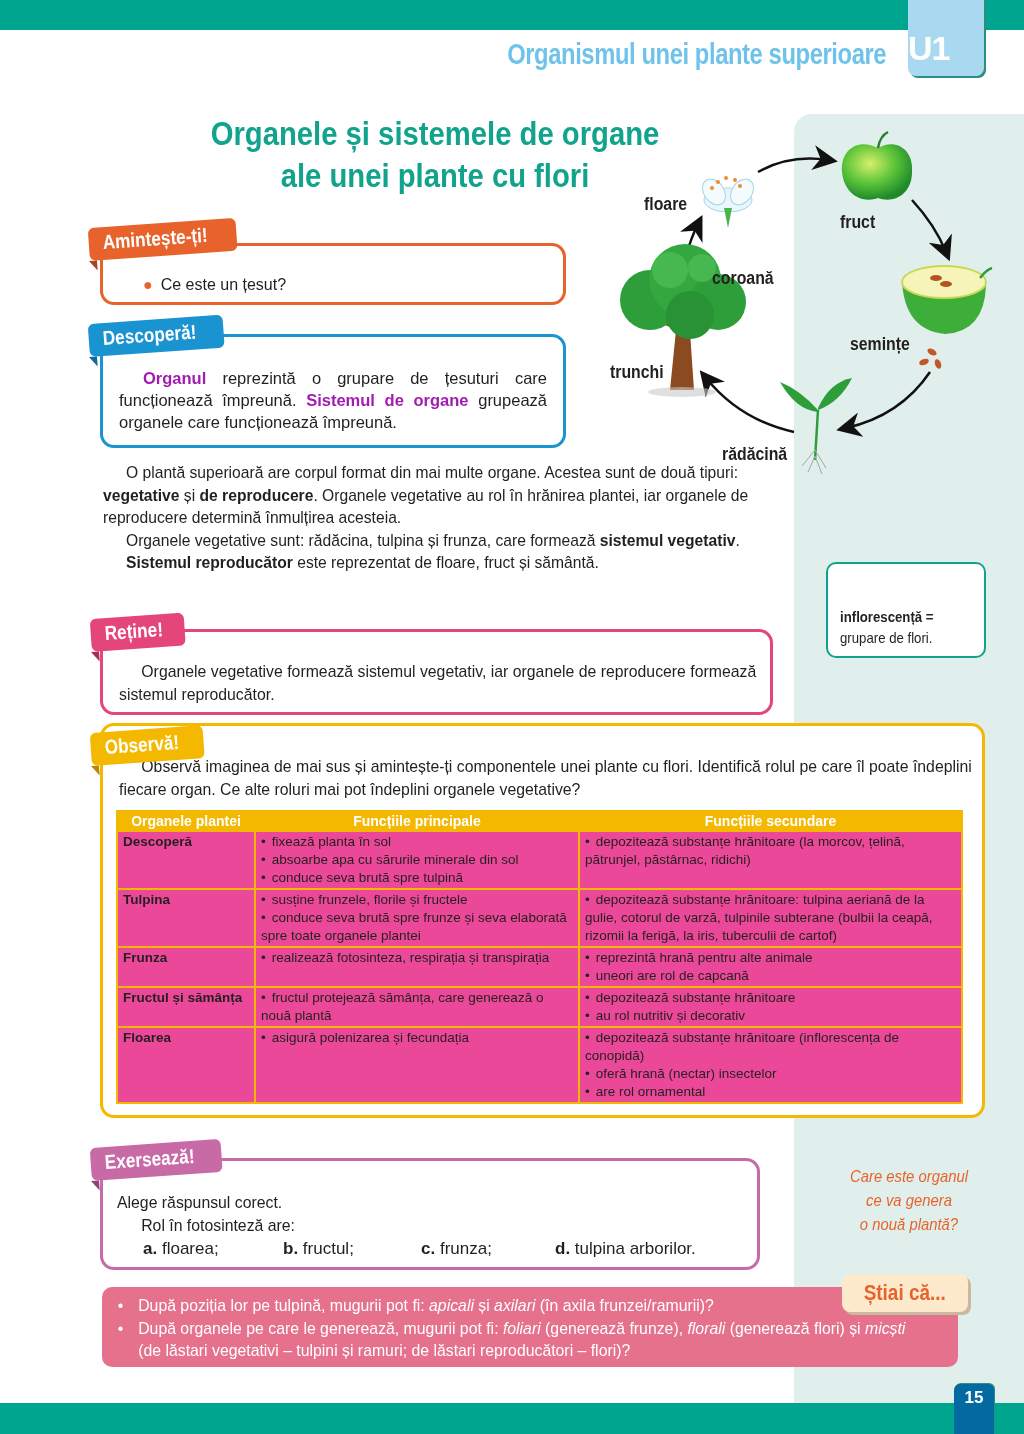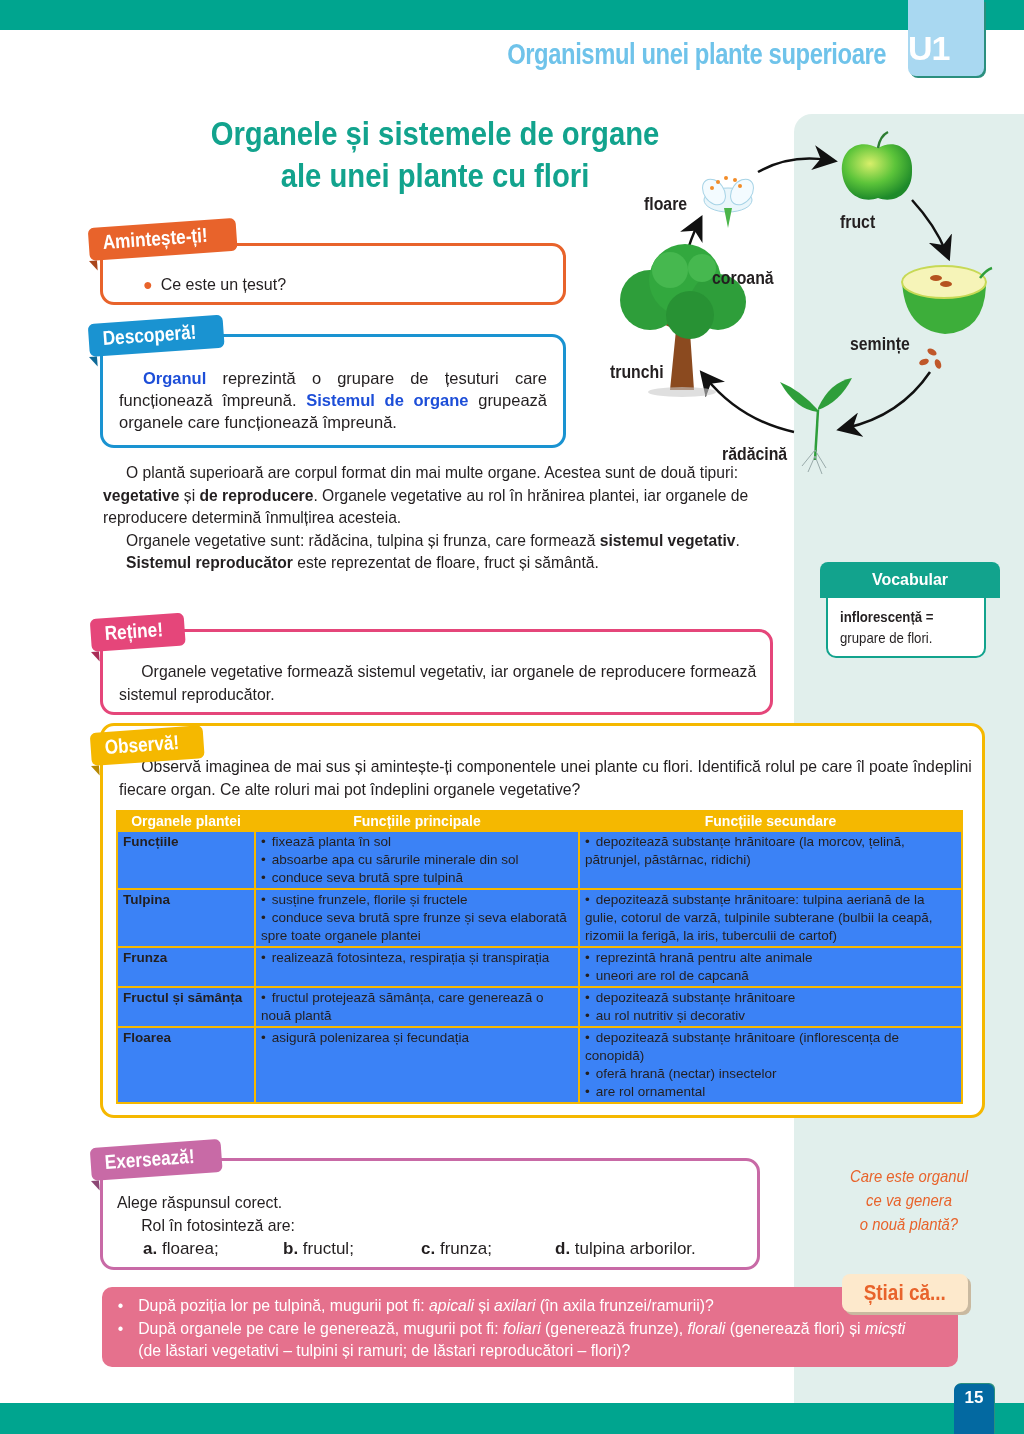--- a/index.html
+++ b/index.html
@@ -28,21 +28,21 @@
   .amintes { left: 100px; top: 243px; width: 466px; height: 62px; border-color: #e8632b; }
   .tag-amintes { left: 90px; top: 228px; background: #e8632b; }
   .tag-amintes .fold { border-top-color: #a9451c; }
   .amintes-item { position: absolute; left: 40px; top: 30px; font-size: 16px; }
   .amintes-item .dot { color: #e8632b; margin-right: 8px; }
 
   .descopera { left: 100px; top: 334px; width: 466px; height: 114px; border-color: #1a93d1; }
   .tag-descopera { left: 90px; top: 324px; background: #1a93d1; }
   .tag-descopera .fold { border-top-color: #0f6a98; }
   .descopera-text { position: absolute; left: 16px; top: 30px; width: 428px; font-size: 16.5px; line-height: 22px; text-align: justify; text-indent: 24px; }
-  .hl-blue { color: #1d4ed8; font-weight: bold; }
+  .hl-blue { color: #a21caf; font-weight: bold; }
 
   
   .diagram { position: absolute; left: 590px; top: 120px; width: 420px; height: 360px; }
   .dlabel { position: absolute; font-weight: bold; font-size: 18px; color: #231f20; transform: scaleX(0.88); transform-origin: left center; }
 
   .body-text { position: absolute; left: 103px; top: 462px; width: 670px; font-size: 17px; line-height: 22.5px; transform: scaleX(0.92); transform-origin: left top; width: 728px; }
   .body-text p { text-indent: 25px; }
 
   .vocab { position: absolute; left: 826px; top: 562px; width: 160px; height: 96px; border: 2px solid #12a38d; border-radius: 10px; background: #fff; }
   .vocab-head { position: absolute; left: -8px; top: -2px; width: 180px; height: 36px; background: #12a38d; border-radius: 8px 8px 0 0; color: #fff; font-weight: bold; font-size: 16px; text-align: center; line-height: 36px; }
@@ -51,21 +51,21 @@
   .retine { left: 100px; top: 629px; width: 673px; height: 86px; border-color: #e5467a; }
   .tag-retine { left: 92px; top: 619px; background: #e5467a; }
   .tag-retine .fold { border-top-color: #a82c56; }
   .retine-text { position: absolute; left: 16px; top: 28px; width: 640px; font-size: 17px; line-height: 23px; text-indent: 24px; transform: scaleX(0.93); transform-origin: left top; width: 690px; }
 
   .observa { left: 100px; top: 723px; width: 885px; height: 395px; border-color: #f5b800; }
   .tag-observa { left: 92px; top: 733px; background: #f5b800; }
   .tag-observa .fold { border-top-color: #b78800; }
   .observa-text { position: absolute; left: 16px; top: 30px; width: 855px; font-size: 17px; line-height: 22.5px; text-indent: 24px; transform: scaleX(0.93); transform-origin: left top; width: 920px; }
 
-  table.organs { position: absolute; left: 13px; top: 84px; width: 847px; border-collapse: collapse; font-size: 13.5px; line-height: 18px; background: #3b82f6; }
+  table.organs { position: absolute; left: 13px; top: 84px; width: 847px; border-collapse: collapse; font-size: 13.5px; line-height: 18px; background: #ec4899; }
   table.organs th { background: #f5b800; color: #fff; font-weight: bold; font-size: 14px; height: 19px; padding: 0 4px; border: 2px solid #f5b800; border-left: 2px solid #fff; }
   table.organs th:first-child { border-left: 2px solid #f5b800; }
   table.organs td { border: 2px solid #f5b800; vertical-align: top; padding: 1px 5px; }
   table.organs td.organ { font-weight: bold; width: 138px; }
   table.organs td.prim { width: 324px; }
   .bl { display: block; }
   .bl::before { content: "\2022"; margin-right: 6px; }
 
   .exerseaza { left: 100px; top: 1158px; width: 660px; height: 112px; border-color: #c86aa6; }
   .tag-exerseaza { left: 92px; top: 1148px; background: #c86aa6; }
@@ -188,21 +188,20 @@
   <span class="dlabel" style="left:132px;top:324px;">rădăcină</span>
 </div>
 
 <div class="body-text">
   <p><span>O plantă superioară are corpul format din mai multe organe. Acestea sunt de două tipuri: </span><b>vegetative</b><span> și </span><b>de reproducere</b><span>. Organele vegetative au rol în hrănirea plantei, iar organele de reproducere determină înmulțirea acesteia.</span></p>
   <p><span>Organele vegetative sunt: rădăcina, tulpina și frunza, care formează </span><b>sistemul vegetativ</b><span>.</span></p>
   <p><b>Sistemul reproducător</b><span> este reprezentat de floare, fruct și sământă.</span></p>
 </div>
 
 <div class="vocab">
-  <div class="vocab-head">Vocabular</div>
   <div class="vocab-body">
     <b>inflorescență =</b><br>
     <span>grupare de flori.</span>
   </div>
 </div>
 
 <div class="box retine">
   <div class="retine-text">Organele vegetative formează sistemul vegetativ, iar organele de reproducere formează sistemul reproducător.</div>
 </div>
 <div class="tag tag-retine"><span class="tag-inner">Reține!</span><span class="fold"></span></div>
@@ -212,21 +211,21 @@
   <table class="organs">
     <thead>
       <tr>
         <th>Organele plantei</th>
         <th>Funcțiile principale</th>
         <th>Funcțiile secundare</th>
       </tr>
     </thead>
     <tbody id="organs-body">
         <tr>
-          <td class="organ">Funcțiile</td>
+          <td class="organ">Descoperă</td>
           <td class="prim">
             <span class="bl">fixează planta în sol</span>
             <span class="bl">absoarbe apa cu sărurile minerale din sol</span>
             <span class="bl">conduce seva brută spre tulpină</span>
           </td>
           <td>
             <span class="bl">depozitează substanțe hrănitoare (la morcov, țelină, pătrunjel, păstârnac, ridichi)</span>
           </td>
         </tr>
         <tr>

